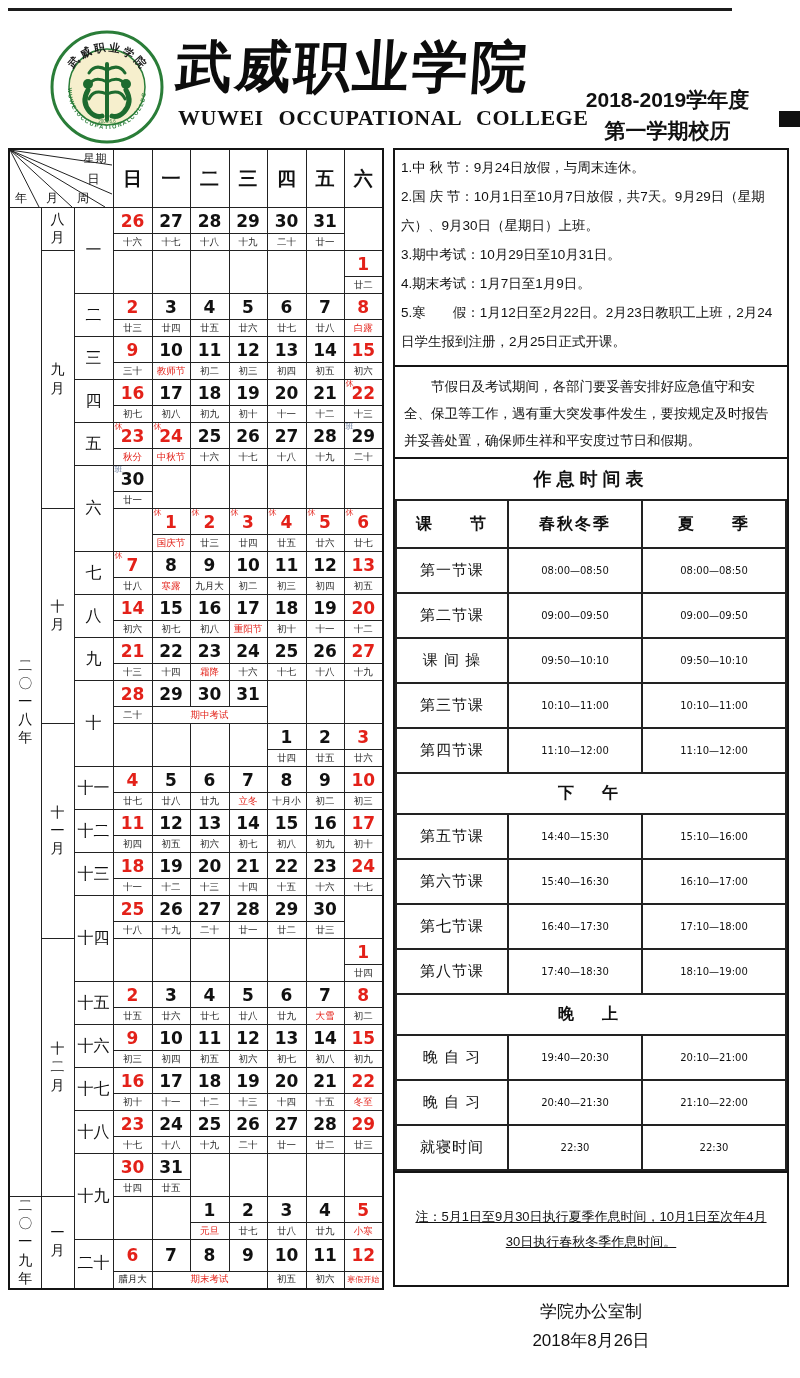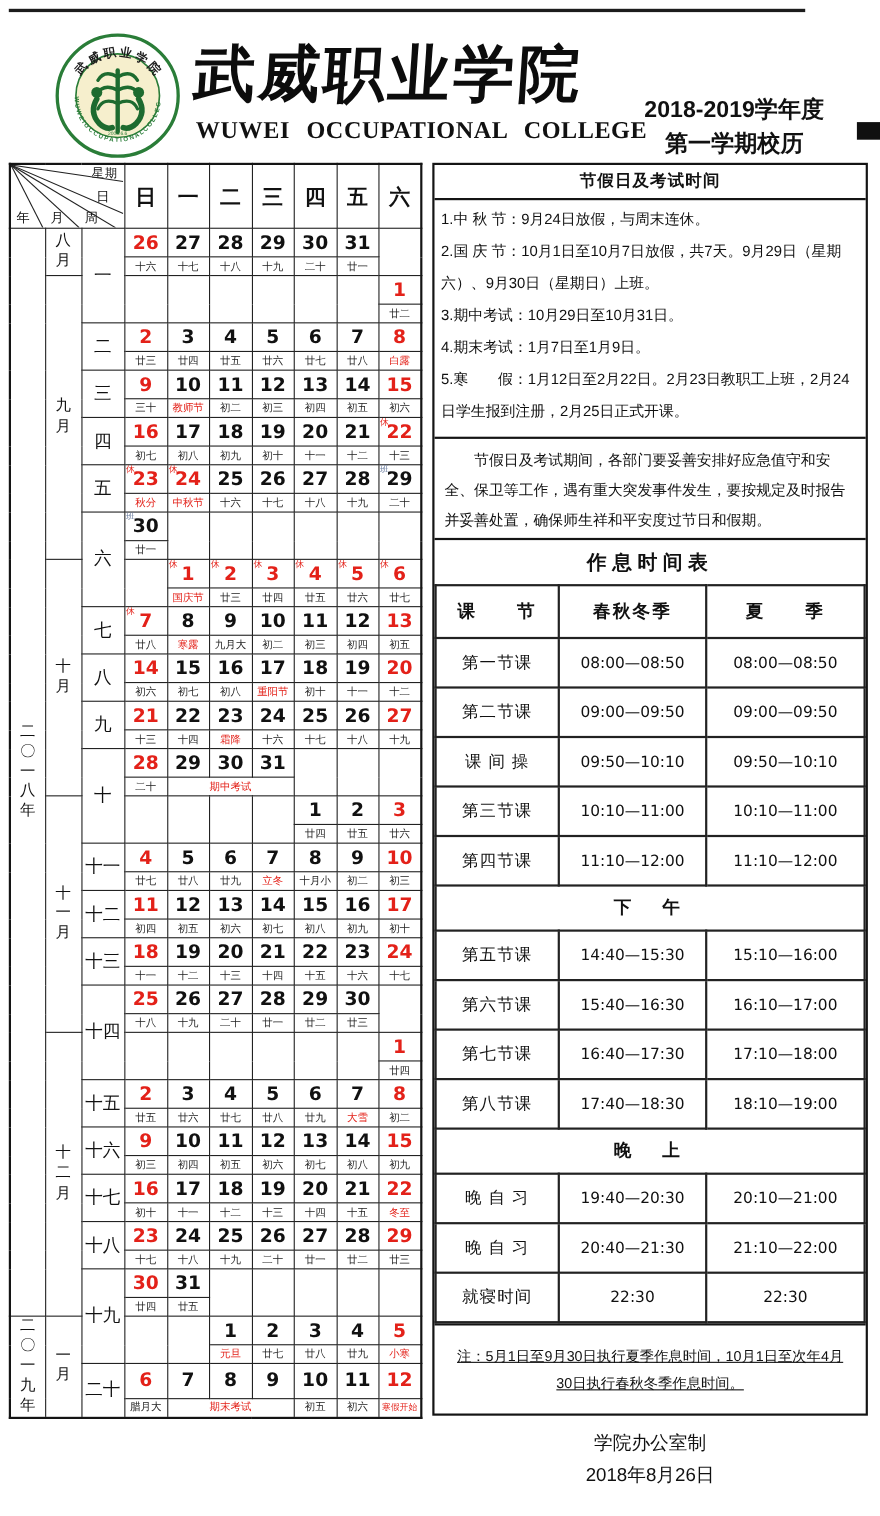--- a/index.html
+++ b/index.html
@@ -47,21 +47,21 @@
   .h-item{line-height:29px;}
   .rp-notice{flex:0 0 84px;border-top:2px solid #141414;padding:6px 9px 0 9px;font-size:13.5px;
              line-height:27px;text-indent:2em;}
   .sch-title{flex:0 0 40px;line-height:40px;border-top:2px solid #141414;text-align:center;
              font-weight:bold;font-size:18px;letter-spacing:5px;}
   table.sch{width:100%;border-collapse:collapse;table-layout:fixed;border-top:2px solid #141414;}
   table.sch td{border:2px solid #222;text-align:center;}
   td.hdr-td{height:44px;font-size:16px;font-weight:bold;letter-spacing:2px;}
   td.sec-td{height:37px;font-size:16px;font-weight:bold;letter-spacing:6px;}
   td.lbl-td{height:41px;font-size:15px;letter-spacing:1px;}
-  td.time-td{font-size:14px;font-family:"DejaVu Sans",sans-serif;}
+  td.time-td{font-size:10px;font-family:"DejaVu Sans",sans-serif;}
   .sch-note{flex:1;border-top:2px solid #141414;display:flex;align-items:center;justify-content:center;
             padding:0 18px;font-size:13px;line-height:25px;text-align:center;text-decoration:underline;}
   .footer{position:absolute;left:393px;top:1297px;width:396px;text-align:center;font-size:17px;line-height:29px;}
 </style>
 </head>
 <body>
 
 <div class="page">
 
   <div class="artifact-top"></div>
@@ -605,21 +605,20 @@
           <td class="lun-cell">腊月大</td>
           <td class="lun-cell red" colspan="3">期末考试</td>
           <td class="lun-cell">初五</td>
           <td class="lun-cell">初六</td>
           <td class="lun-cell red" style="font-size: 8px; text-align: center;">寒假开始</td>
         </tr>
       </tbody>
   </table>
 
   <div class="rpanel">
-    <div class="rp-title">节假日及考试时间</div>
     <div class="rp-items" id="holiday-items">
         <div class="h-item">1.中 秋 节：9月24日放假，与周末连休。</div>
         <div class="h-item">2.国 庆 节：10月1日至10月7日放假，共7天。9月29日（星期六）、9月30日（星期日）上班。</div>
         <div class="h-item">3.期中考试：10月29日至10月31日。</div>
         <div class="h-item">4.期末考试：1月7日至1月9日。</div>
         <div class="h-item">5.寒　　假：1月12日至2月22日。2月23日教职工上班，2月24日学生报到注册，2月25日正式开课。</div>
       </div>
     <div class="rp-notice">节假日及考试期间，各部门要妥善安排好应急值守和安全、保卫等工作，遇有重大突发事件发生，要按规定及时报告并妥善处置，确保师生祥和平安度过节日和假期。</div>
     <div class="sch-title">作息时间表</div>
     <table class="sch">

